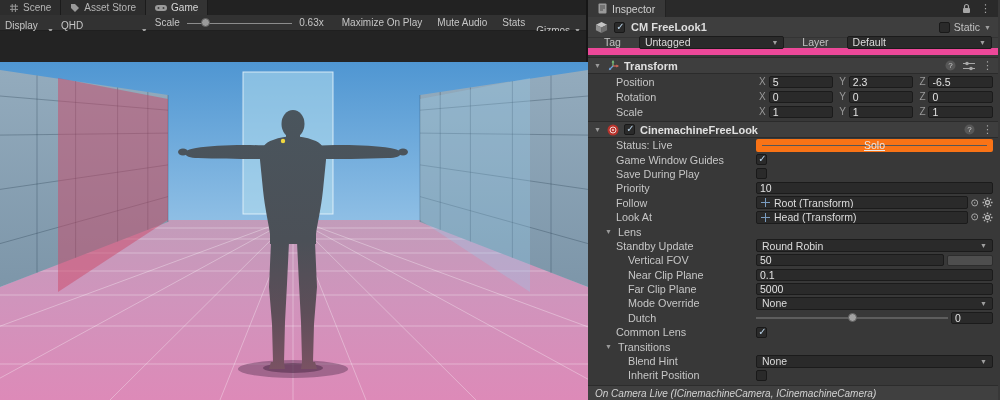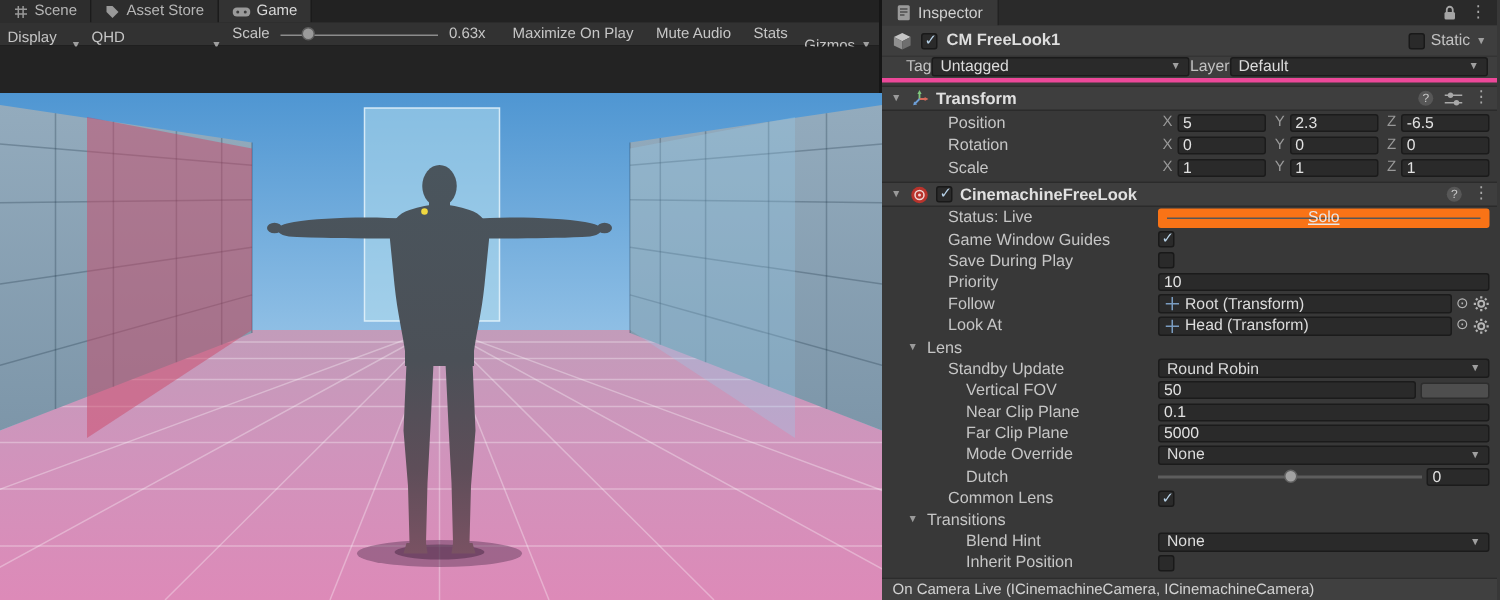--- a/index.html
+++ b/index.html
@@ -36,39 +36,39 @@
   .insp-tools { margin-left:auto; display:flex; gap:9px; align-items:center; padding-right:7px; color:#a8a8a8; }
   .kebab { font-size:11px; color:#a8a8a8; line-height:1; }
 
   .go-header { height:21px; background:#3e3e3e; display:flex; align-items:center;
     padding:0 7px; gap:6px; border-bottom:1px solid #343434; }
   .go-name { font-weight:bold; font-size:11px; color:#dedede; flex:1;
     white-space:nowrap; overflow:hidden; }
   .static-group { display:flex; align-items:center; gap:4px; font-size:10.5px; color:#c2c2c2; }
 
   .tagrow { height:17px; background:#3e3e3e; display:flex; align-items:center;
-    padding:0 6px 2px 16px; gap:0; font-size:10.5px; border-bottom:3px solid #ec4899;justify-content:space-between; }
+    padding:0 6px 2px 16px; gap:18px; font-size:10.5px; border-bottom:7px solid #ec4899;justify-content:space-between; }
   .tagrow .rowlbl { color:#c2c2c2; }
 
   .cb { width:11px; height:11px; min-width:11px; background:#2a2a2a;
     border:1px solid #191919; border-radius:2px; position:relative; }
   .cb.checked::after { content:"✓"; position:absolute; left:0; top:-2px; width:11px;
     text-align:center; font-size:10px; color:#b9d4ea; }
 
   .comp-header { height:17px; background:#3e3e3e; border-top:1px solid #2b2b2b;
     border-bottom:1px solid #2b2b2b; display:flex; align-items:center; padding:0 5px; gap:5px; margin-top:2px; }
   .comp-title { font-weight:bold; color:#e0e0e0; font-size:11px; white-space:nowrap; }
   .comp-spacer { flex:1; }
   .hdr-icons { display:flex; gap:7px; align-items:center; }
   .fold { color:#9a9a9a; font-size:7px; width:9px; text-align:center; }
 
   .t-row { height:15px; display:flex; align-items:center; padding-right:5px; }
   .row { height:14.4px; display:flex; align-items:center; padding-right:5px; }
   .lbl { width:168px; min-width:168px; padding-left:28px; font-size:10.8px; color:#c6c6c6;
-    white-space:nowrap; overflow:hidden;margin-left:16px; }
+    white-space:nowrap; overflow:hidden; }
   .lbl.sub { padding-left:40px; }
   .section-lbl { width:168px; min-width:168px; padding-left:16px; display:flex;
     align-items:center; gap:5px; font-size:10.8px; color:#c6c6c6; }
   .ctrl { flex:1; display:flex; align-items:center; gap:3px; min-width:0; }
   .ax { color:#999; font-size:10px; margin-left:3px; }
   .field { flex:1; height:12px; background:#2a2a2a; border:1px solid #1b1b1b; border-radius:2px;
     padding:0 3px; font-size:10.5px; color:#e2e2e2; display:flex; align-items:center;
     min-width:0; white-space:nowrap; overflow:hidden; }
   .dropdown { flex:1; height:13px; background:#2a2a2a; border:1px solid #1b1b1b; border-radius:2px;
     padding:0 5px; font-size:10.5px; color:#dcdcdc; display:flex; align-items:center;
@@ -82,21 +82,21 @@
   .picker { color:#b5b5b5; font-size:10px; line-height:1; }
   .fov-stub { width:46px; min-width:46px; height:11px; background:#4e4e4e;
     border:1px solid #2d2d2d; border-radius:2px; }
   .hslider { flex:1; position:relative; height:12px; }
   .hslider .track { position:absolute; left:0; right:0; top:5.5px; height:2px; background:#5d5d5d; }
   .hslider .knob { position:absolute; top:1px; width:9px; height:9px; margin-left:-4px;
     border-radius:50%; background:#a2a2a2; border:1px solid #606060; }
   .dutch-val { flex:0 0 42px; }
   .insp-status { position:absolute; bottom:0; left:0; right:0; height:15px; background:#404040;
     border-top:1px solid #2c2c2c; display:flex; align-items:center; padding:0 7px;
-    font-size:10px; color:#d2d2d2; white-space:nowrap; overflow:hidden; }
+    font-size:10px; color:#d2d2d2; white-space:nowrap; overflow:hidden;font-style:italic; }
 </style>
 </head>
 <body>
 
 <div class="app">
 
   <div class="left-panel">
     <div class="tabbar">
       <div class="tab">
         <svg width="10" height="10">

